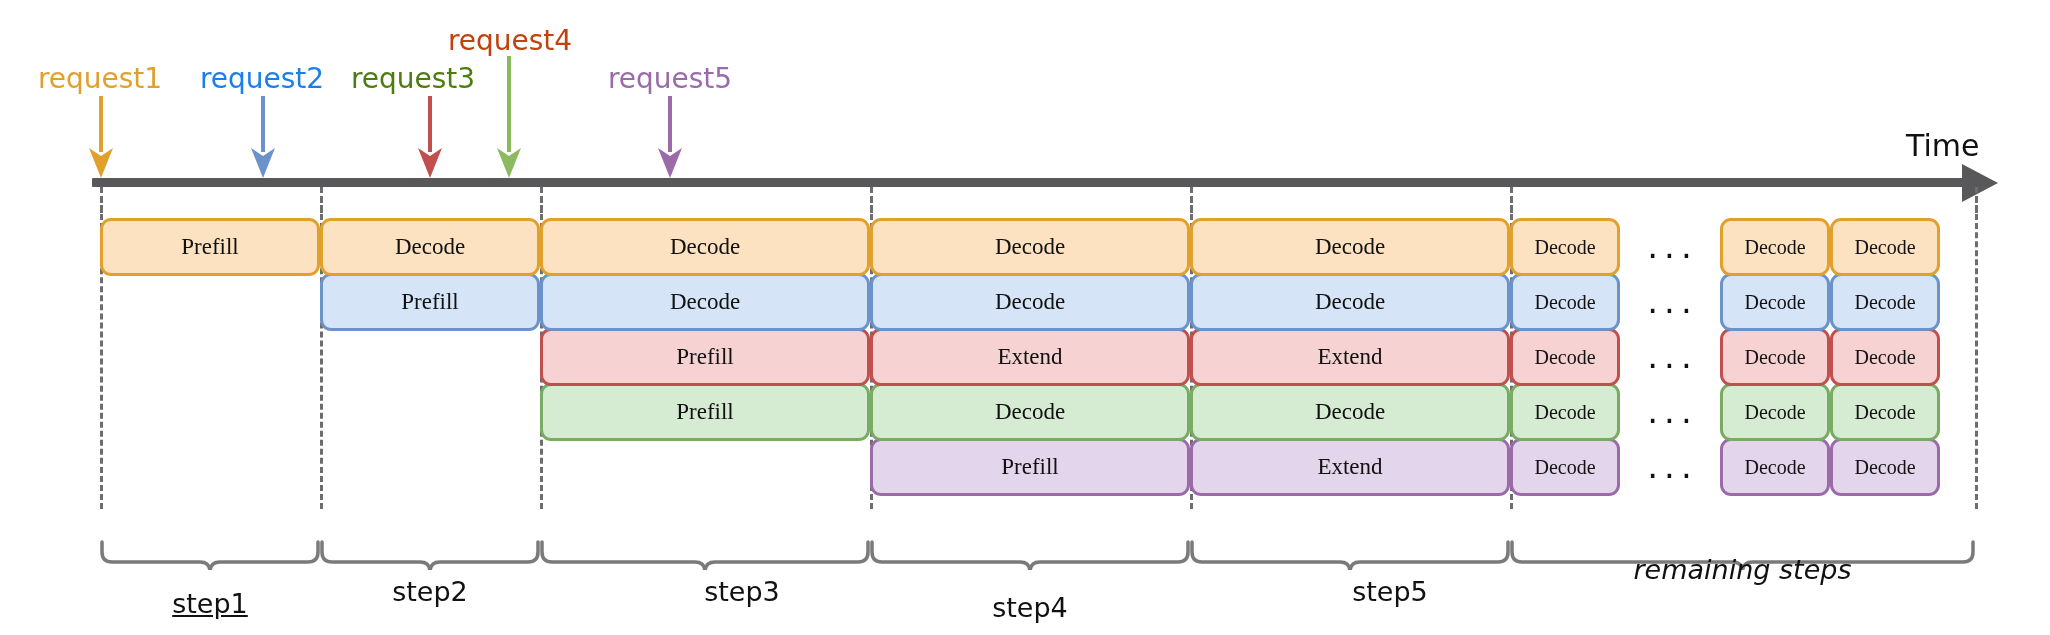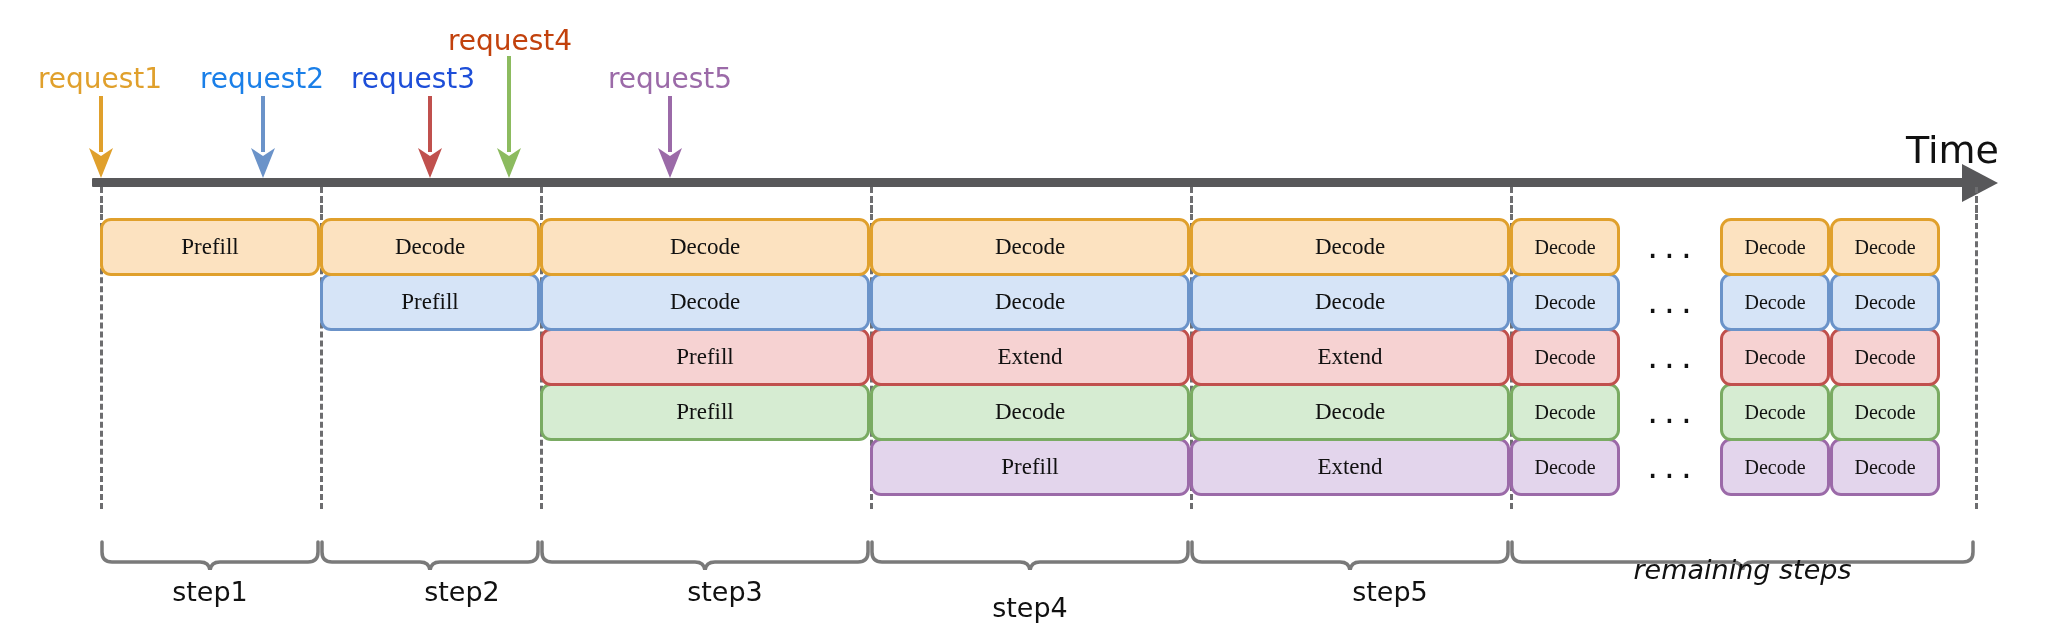--- a/index.html
+++ b/index.html
@@ -5,21 +5,21 @@
   html,body{margin:0;padding:0;background:#ffffff;}
   body{width:2050px;height:635px;font-family:"DejaVu Sans",sans-serif;overflow:hidden;}
   #stage{position:relative;width:2050px;height:635px;}
 
   .req-label{position:absolute;font-size:28px;font-family:"DejaVu Sans",sans-serif;white-space:nowrap;transform:translateX(-50%);}
   .req-arrow{position:absolute;}
 
   #timeline-axis{position:absolute;left:92px;top:178px;width:1880px;height:9px;background:#58585a;border-radius:1px;}
   #timeline-arrowhead{position:absolute;left:1962px;top:164px;width:0;height:0;
       border-top:19px solid transparent;border-bottom:19px solid transparent;border-left:36px solid #58585a;}
-  #time-label{position:absolute;left:1906px;top:128px;font-size:38px;color:#111;white-space:nowrap;}
+  #time-label{position:absolute;left:1906px;top:128px;font-size:30px;color:#111;white-space:nowrap;}
 
   .tick{position:absolute;width:0;border-left:3px dashed #6b6b6d;}
 
   .gridline{position:absolute;top:187px;height:322px;width:0;border-left:3px dashed #6d6d6f;}
 
   .blk{position:absolute;box-sizing:border-box;border-width:3px;border-style:solid;border-radius:11px;
        display:flex;align-items:center;justify-content:center;font-size:23px;color:#111;
        font-family:Liberation Serif, serif;white-space:nowrap;}
   .blk.narrow{font-size:20px;}
 
@@ -37,21 +37,21 @@
       <div class="req-label" style="left: 100px; top: 62px; color: rgb(224, 160, 44);">request1</div>
       <svg class="req-arrow" width="34" height="84" style="left: 84px; top: 96px;">
         <line x1="17" y1="0" x2="17" y2="56" stroke="#e0a02c" stroke-width="4"></line>
         <path d="M5 52 L17 82 L29 52 L17 60 Z" fill="#e0a02c"></path>
       </svg>
       <div class="req-label" style="left: 262px; top: 62px; color: rgb(26, 127, 232);">request2</div>
       <svg class="req-arrow" width="34" height="84" style="left: 246px; top: 96px;">
         <line x1="17" y1="0" x2="17" y2="56" stroke="#6b93c9" stroke-width="4"></line>
         <path d="M5 52 L17 82 L29 52 L17 60 Z" fill="#6b93c9"></path>
       </svg>
-      <div class="req-label" style="left: 413px; top: 62px; color: #1d4ed8;">request3</div>
+      <div class="req-label" style="left: 413px; top: 62px; color: #4d7c0f;">request3</div>
       <svg class="req-arrow" width="34" height="84" style="left: 413px; top: 96px;">
         <line x1="17" y1="0" x2="17" y2="56" stroke="#c0504d" stroke-width="4"></line>
         <path d="M5 52 L17 82 L29 52 L17 60 Z" fill="#c0504d"></path>
       </svg>
       <div class="req-label" style="left: 510px; top: 24px; color: #c2410c;">request4</div>
       <svg class="req-arrow" width="34" height="124" style="left: 492px; top: 56px;">
         <line x1="17" y1="0" x2="17" y2="96" stroke="#8cbb5f" stroke-width="4"></line>
         <path d="M5 92 L17 122 L29 92 L17 100 Z" fill="#8cbb5f"></path>
       </svg>
       <div class="req-label" style="left: 670px; top: 62px; color: rgb(155, 106, 168);">request5</div>
@@ -119,29 +119,29 @@
       <div class="blk narrow" style="left: 1510px; top: 438px; width: 110px; height: 58px; background: rgb(227, 213, 236); border-color: rgb(155, 106, 168); z-index: 11;">Decode</div>
       <div class="blk narrow" style="left: 1720px; top: 438px; width: 110px; height: 58px; background: rgb(227, 213, 236); border-color: rgb(155, 106, 168); z-index: 11;">Decode</div>
       <div class="blk narrow" style="left: 1830px; top: 438px; width: 110px; height: 58px; background: rgb(227, 213, 236); border-color: rgb(155, 106, 168); z-index: 11;">Decode</div>
       <div class="ellipsis" style="left: 1625px; top: 438px; width: 95px; height: 55px;">...</div>
     </div>
 
   <div id="steps-layer">
       <svg class="brace" width="220" height="34" style="left: 100px; top: 540px;">
         <path d="M2 2 L2 12 Q2 22 12 22 L100 22 Q110 22 110 32 Q110 22 120 22 L208 22 Q218 22 218 12 L218 2" fill="none" stroke="#7a7a7a" stroke-width="3.5" stroke-linecap="round"></path>
       </svg>
-      <div class="step-label" style="left: 210px; top: 576px;">step1</div>
+      <div class="step-label" style="left: 210px; top: 588px; text-decoration: underline;">step1</div>
       <svg class="brace" width="220" height="34" style="left: 320px; top: 540px;">
         <path d="M2 2 L2 12 Q2 22 12 22 L100 22 Q110 22 110 32 Q110 22 120 22 L208 22 Q218 22 218 12 L218 2" fill="none" stroke="#7a7a7a" stroke-width="3.5" stroke-linecap="round"></path>
       </svg>
-      <div class="step-label" style="left: 430px; top: 576px; margin-left: 32px;">step2</div>
+      <div class="step-label" style="left: 430px; top: 576px;">step2</div>
       <svg class="brace" width="330" height="34" style="left: 540px; top: 540px;">
         <path d="M2 2 L2 12 Q2 22 12 22 L155 22 Q165 22 165 32 Q165 22 175 22 L318 22 Q328 22 328 12 L328 2" fill="none" stroke="#7a7a7a" stroke-width="3.5" stroke-linecap="round"></path>
       </svg>
-      <div class="step-label" style="left: 725px; top: 576px; text-align: right;">step3</div>
+      <div class="step-label" style="left: 742px; top: 576px; text-align: right;">step3</div>
       <svg class="brace" width="320" height="34" style="left: 870px; top: 540px;">
         <path d="M2 2 L2 12 Q2 22 12 22 L150 22 Q160 22 160 32 Q160 22 170 22 L308 22 Q318 22 318 12 L318 2" fill="none" stroke="#7a7a7a" stroke-width="3.5" stroke-linecap="round"></path>
       </svg>
       <div class="step-label" style="left: 1030px; top: 592px;">step4</div>
       <svg class="brace" width="320" height="34" style="left: 1190px; top: 540px;">
         <path d="M2 2 L2 12 Q2 22 12 22 L150 22 Q160 22 160 32 Q160 22 170 22 L308 22 Q318 22 318 12 L318 2" fill="none" stroke="#7a7a7a" stroke-width="3.5" stroke-linecap="round"></path>
       </svg>
       <div class="step-label" style="left: 1350px; top: 576px; margin-left: 40px;">step5</div>
       <svg class="brace" width="465" height="34" style="left: 1510px; top: 540px;">
         <path d="M2 2 L2 12 Q2 22 12 22 L222.5 22 Q232.5 22 232.5 32 Q232.5 22 242.5 22 L453 22 Q463 22 463 12 L463 2" fill="none" stroke="#7a7a7a" stroke-width="3.5" stroke-linecap="round"></path>

